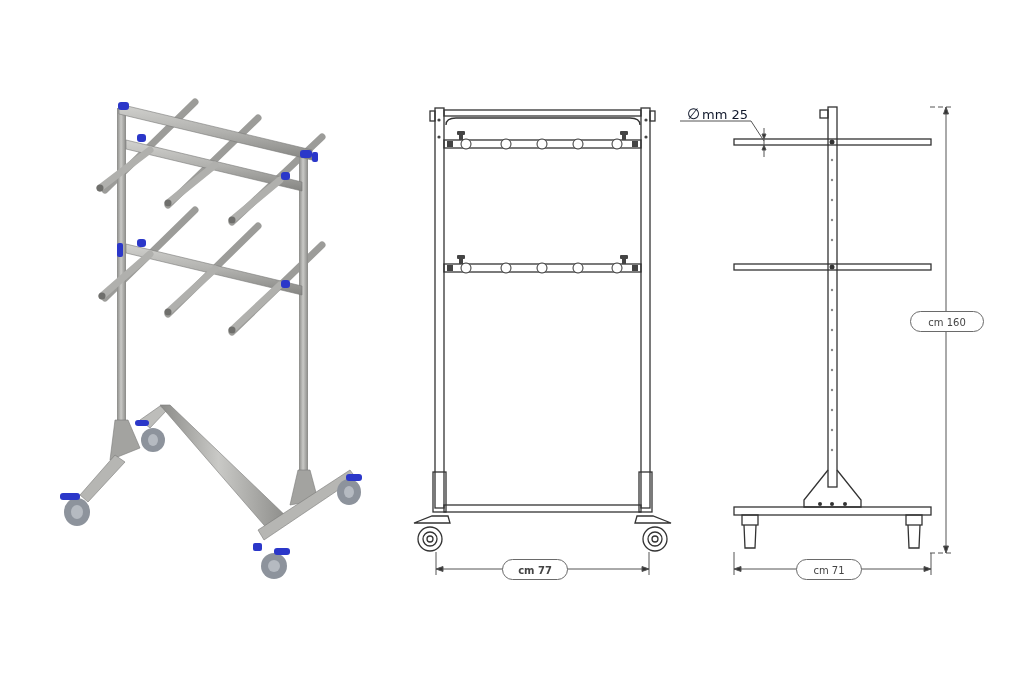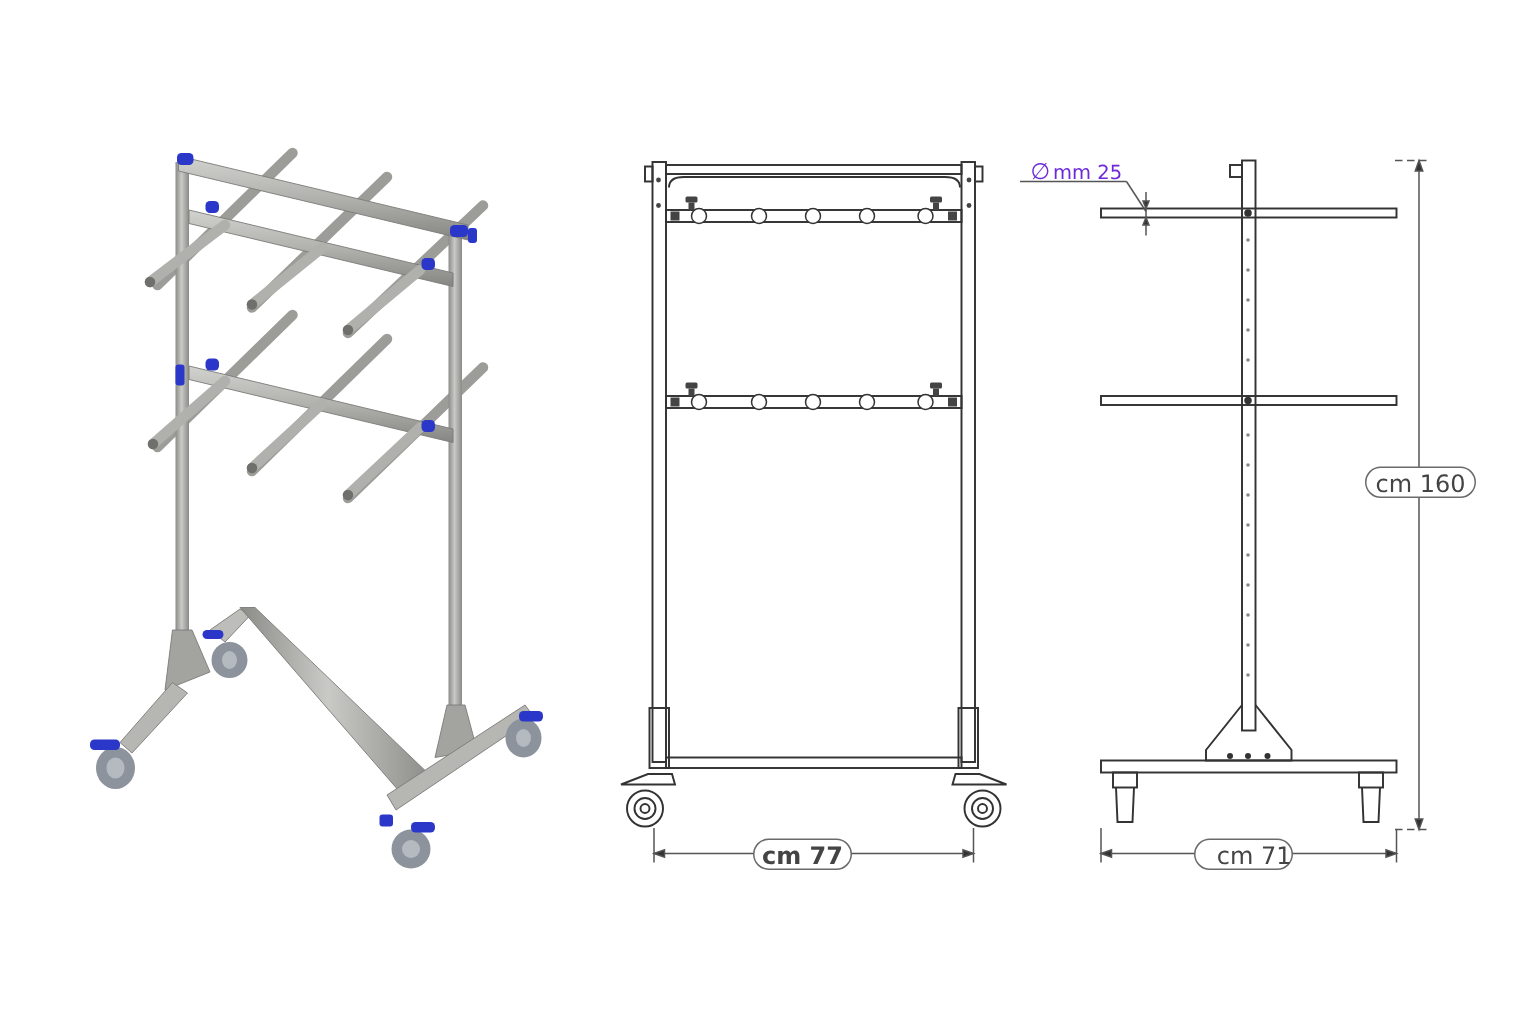--- a/index.html
+++ b/index.html
@@ -2,24 +2,24 @@
 <html><head>
 <meta charset="utf-8">
 <style>
   html, body { margin: 0; padding: 0; background: #ffffff; }
   body { width: 1024px; height: 683px; position: relative; overflow: hidden;
          font-family: "DejaVu Sans", "Liberation Sans", sans-serif; }
   .view { position: absolute; }
   svg { display: block; }
   .dim-label {
     position: absolute; background: #fff; border: 1.3px solid #6a6a6a;
-    border-radius: 13px; color: #444; font-size: 16px; text-align: center;
+    border-radius: 13px; color: #444; font-size: 10px; text-align: center;
     line-height: 21px; height: 21px; box-sizing: border-box;
   }
-  .dia-label { position: absolute; color: #6d28d9; font-size: 13px; line-height: 16px; white-space: nowrap; }
+  .dia-label { position: absolute; color: #0f172a; font-size: 13px; line-height: 16px; white-space: nowrap; }
   .dia-label .sym { font-size: 15px; margin-right: 2px; }
 </style>
 </head>
 <body>
 
 <div class="view" style="left:40px;top:80px;width:360px;height:520px;">
   <svg width="360" height="520" viewBox="40 80 360 520">
     <defs>
       <linearGradient id="tubeV" x1="0" x2="1" y1="0" y2="0">
         <stop offset="0" stop-color="#8b8b88"></stop>
@@ -250,14 +250,14 @@
       <line x1="734" y1="552" x2="734" y2="575"></line>
         <line x1="931" y1="553" x2="931" y2="575"></line>
       <line x1="734" y1="569" x2="931" y2="569"></line>
       <path d="M734,569 l7,-2.5 v5 z M931,569 l-7,-2.5 v5 z" fill="#333"></path>
     </g>
   </svg>
   <div class="dia-label" style="left:17px;top:11px;">
     <span class="sym">∅</span><span>mm 25</span>
   </div>
   <div class="dim-label" style="left:240px;top:216px;width:74px;">cm 160</div>
-  <div class="dim-label" style="left:126px;top:464px;width:66px;text-align:right;">cm 71</div>
+  <div class="dim-label" style="left:126px;top:464px;width:66px;">cm 71</div>
 </div>
 
 </body></html>

